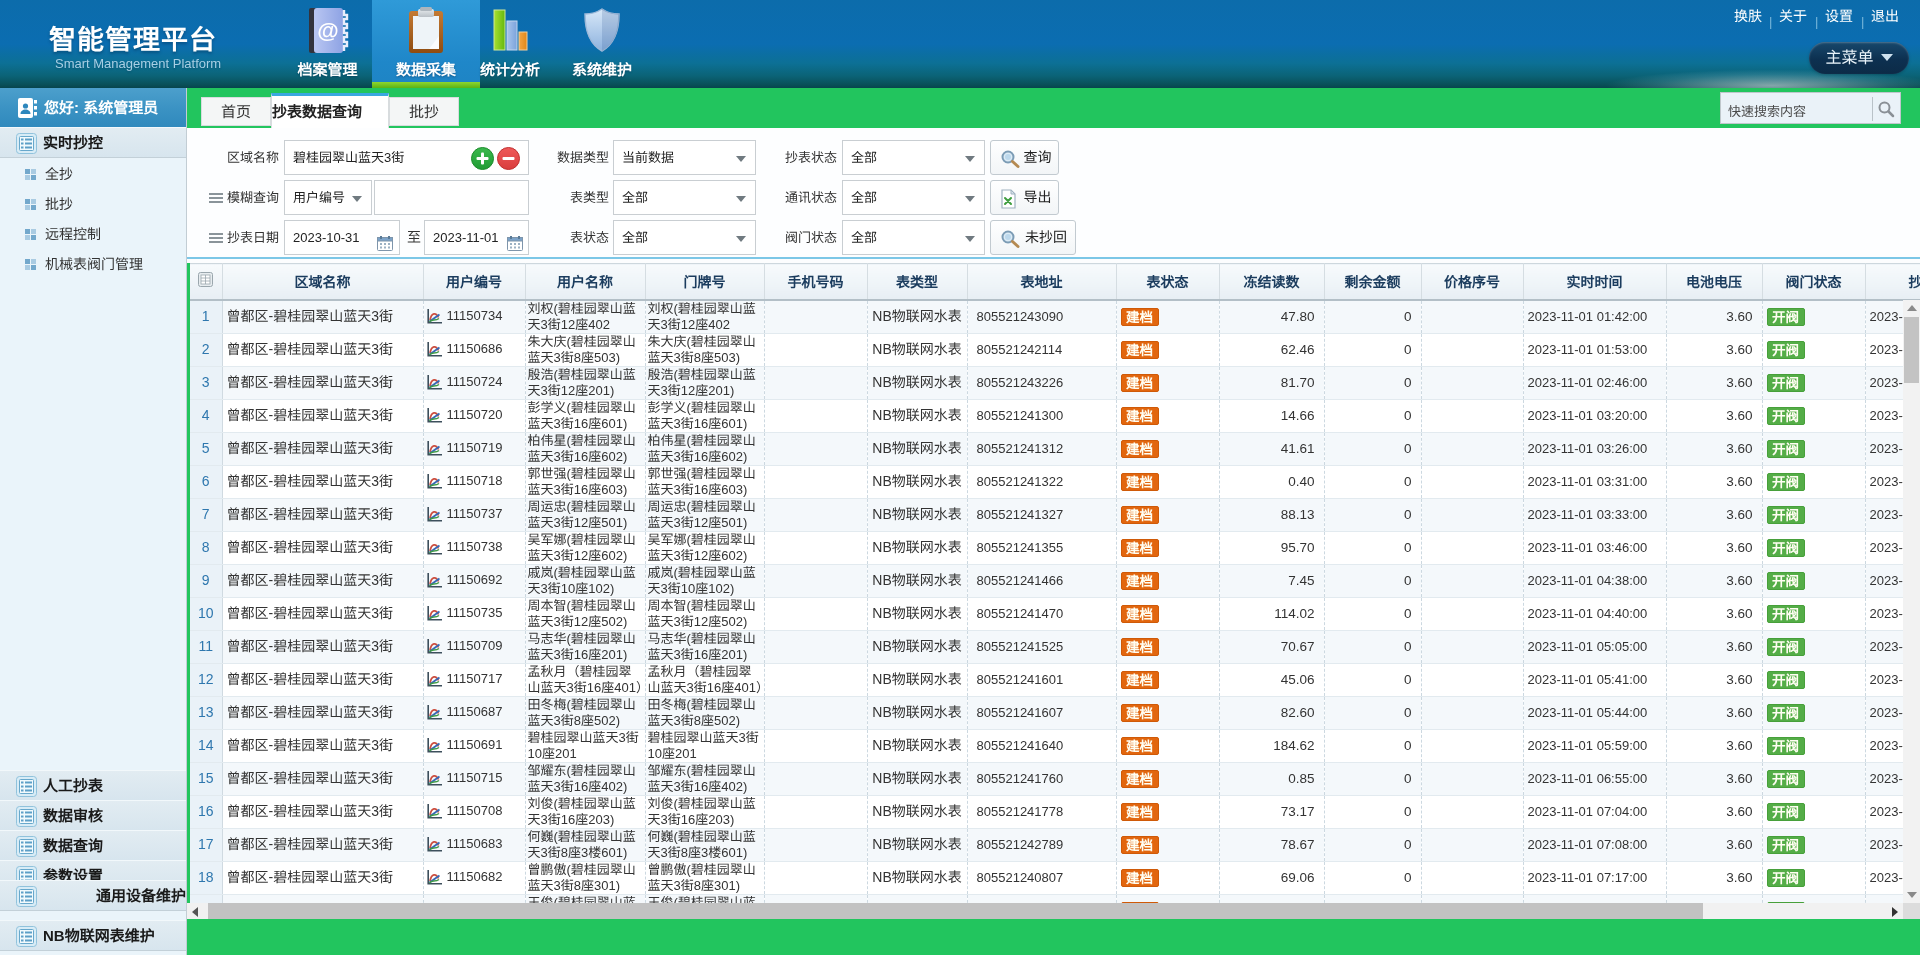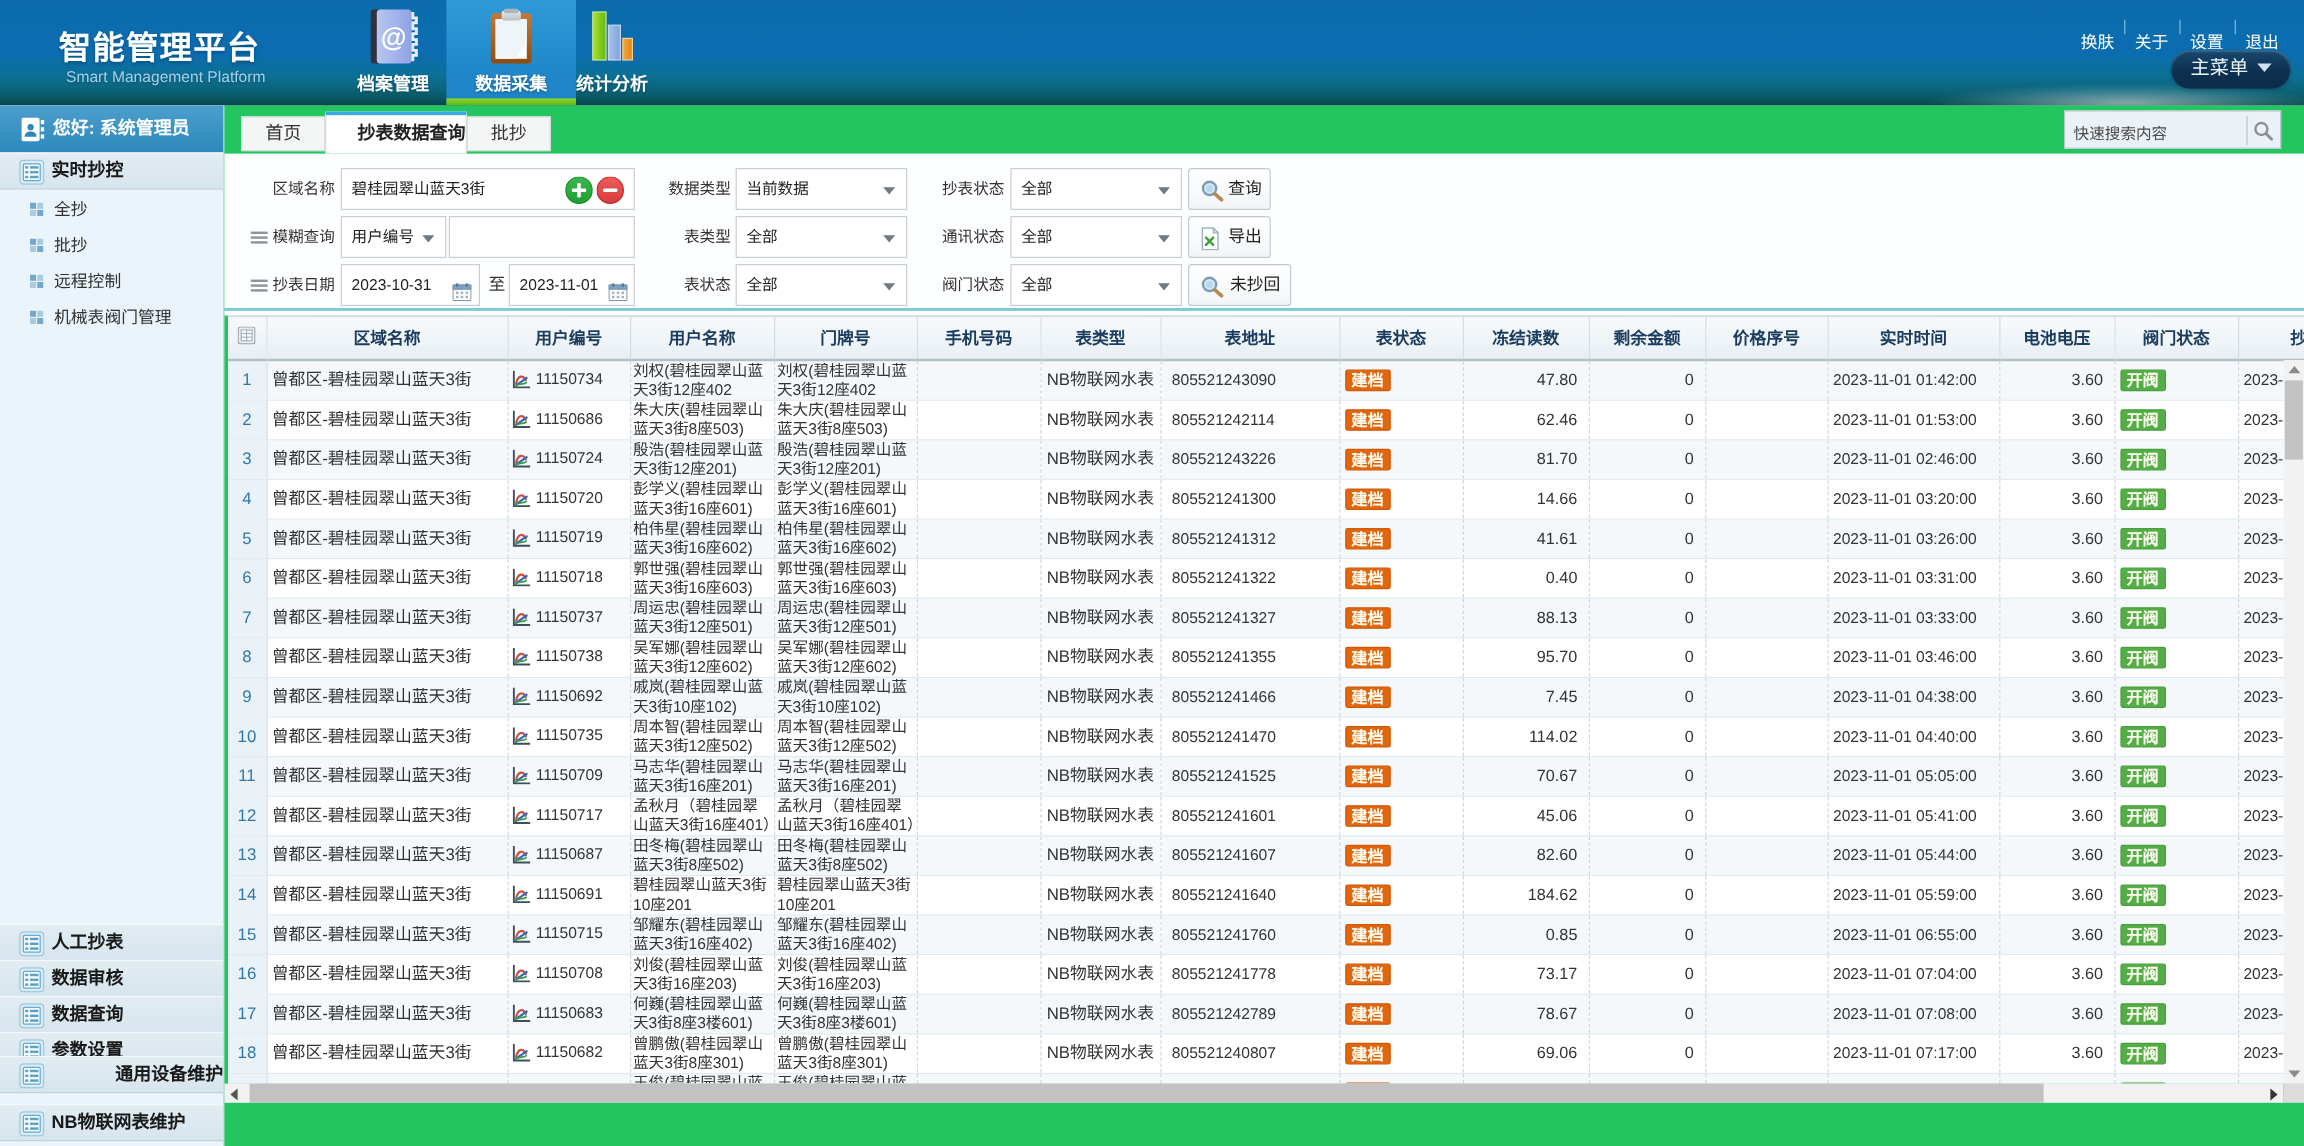--- a/index.html
+++ b/index.html
@@ -6,40 +6,40 @@
 
 #hdr{position:absolute;left:0;top:0;width:1920px;height:88px;background:linear-gradient(180deg,#0c6cab 0%,#0b6db1 50%,#0c7095 72%,#0b6377 86%,#095059 96%,#07444c 100%);overflow:hidden;}
 #flare{position:absolute;left:1520px;top:52px;width:420px;height:45px;background:radial-gradient(ellipse 55% 50% at 60% 75%,rgba(255,255,255,.5),rgba(190,235,255,.15) 50%,rgba(255,255,255,0) 72%);}
 #logo{position:absolute;left:49px;top:25px;color:#fff;font-weight:bold;font-size:27px;line-height:30px;letter-spacing:0.5px;letter-spacing:1px;text-shadow:0 2px 3px rgba(0,40,70,.4);}
 #logo-sub{position:absolute;left:55px;top:56px;color:#a7cfe4;font-size:13px;text-shadow:0 1px 2px rgba(0,40,70,.3);}
 .nav{position:absolute;top:0;height:88px;text-align:center;color:#fff;}
 .nav .nv-ico{position:absolute;top:7px;left:50%;transform:translateX(-50%);}
 .nav .nv-tx{position:absolute;bottom:9px;width:100%;font-size:15px;font-weight:bold;text-shadow:0 1px 2px rgba(0,30,60,.4);}
 #nav2{background:linear-gradient(180deg,#2f9ad8 0%,#1f87c9 70%,#1e84c4 100%);}
 #nav2 .grn{position:absolute;left:0;bottom:0;width:100%;height:6px;background:linear-gradient(180deg,#8ed62f,#5cb313);}
-.toplink{position:absolute;top:24px;color:#fff;font-size:14px;}
+.toplink{position:absolute;top:5px;color:#fff;font-size:14px;}
 .tsep{position:absolute;top:14px;color:#79b7da;font-size:13px;}
 #mainmenu{position:absolute;left:1809px;top:42px;width:100px;height:32px;border-radius:16px;background:linear-gradient(180deg,#17486c,#0d3050 55%,#0c2b47);color:#e9f3fa;font-size:16px;text-align:center;line-height:32px;box-shadow:inset 0 1px 2px rgba(255,255,255,.25), 0 1px 3px rgba(0,0,0,.2);}
 #mainmenu .car{display:inline-block;width:0;height:0;border-left:6px solid transparent;border-right:6px solid transparent;border-top:7px solid #cfe2ef;margin-left:7px;vertical-align:2px;}
 
 #side{position:absolute;left:0;top:88px;width:187px;height:867px;background:#eaf4fa;border-right:1px solid #c2cdd4;}
 #hello{position:absolute;left:0;top:0;width:186px;height:39px;background:linear-gradient(180deg,#4c9fcc 0%,#3a92c3 55%,#3089bd 100%);color:#fff;font-weight:bold;font-size:15px;line-height:39px;}
 #hello svg{position:absolute;left:16px;top:10px;}
 #hello span{margin-left:44px;}
 .m-item{position:absolute;left:0;width:186px;height:31px;background:linear-gradient(180deg,#e2ecf2,#d7e5ee);border-bottom:1px solid #c3d0d8;border-top:1px solid #f2f8fb;color:#1a1a1a;font-weight:bold;font-size:15px;line-height:30px;}
 .m-item svg{position:absolute;left:16px;top:5px;}
 .m-item span{margin-left:43px;}
 .s-item{position:absolute;left:0;width:186px;height:30px;font-size:14px;color:#333;line-height:30px;}
 .s-item .sq{position:absolute;left:25px;top:10px;width:11px;height:11px;}
 .s-item .sq i{position:absolute;width:5px;height:5px;background:#73a8cc;}
 .s-item .t{margin-left:45px;}
 
 #content{position:absolute;left:187px;top:88px;width:1733px;height:867px;background:#22c55e;}
 .tab{position:absolute;top:9px;height:29px;background:#f4f6f6;border:1px solid #d8dcde;border-bottom:1px solid #d8dcde;text-align:center;font-size:15px;color:#333;line-height:28px;}
-#tab-act{position:absolute;left:84px;top:5px;width:118px;height:35px;background:#fff;border:1px solid #d8dcde;border-top:3px solid #3aa7e0;border-bottom:none;text-align:right;font-size:15px;font-weight:bold;color:#222;line-height:31px;z-index:3;}
+#tab-act{position:absolute;left:84px;top:5px;width:118px;height:35px;background:#fff;border:1px solid #d8dcde;border-top:3px solid #3aa7e0;border-bottom:none;text-align:left;font-size:15px;font-weight:bold;color:#222;line-height:31px;z-index:3;}
 #qsearch{position:absolute;left:1533px;top:4px;width:181px;height:32px;background:#eaf2f8;border:1px solid #bfc7cc;}
 #qsearch .ph{position:absolute;left:7px;top:8px;font-size:13px;color:#4a4a4a;}
 #qsearch .sep{position:absolute;left:151px;top:4px;width:1px;height:24px;background:#b9c2c8;}
 #qsearch svg{position:absolute;right:5px;top:7px;}
 #panel{position:absolute;left:0;top:40px;width:1733px;height:129px;background:#fdfeff;}
 .flbl{position:absolute;font-size:13px;color:#333;line-height:35px;text-align:right;width:90px;}
 .finp{position:absolute;background:#fff;border:1px solid #c9ced2;height:35px;font-size:13px;color:#222;line-height:33px;}
 .finp .tx{margin-left:8px;}
 .fsel .arr{position:absolute;right:9px;top:15px;width:0;height:0;border-left:5px solid transparent;border-right:5px solid transparent;border-top:6px solid #707a80;}
 .hamb{position:absolute;width:14px;top:13px;}
@@ -139,20 +139,33 @@
               <stop offset="0" stop-color="#a8c4ec"></stop>
               <stop offset="1" stop-color="#7ba3dc"></stop>
             </linearGradient>
             <linearGradient id="oo" x1="0" y1="0" x2="1" y2="0">
               <stop offset="0" stop-color="#f2a545"></stop>
               <stop offset="1" stop-color="#e08718"></stop>
             </linearGradient>
           </defs>
         </svg></span>
       <div class="nv-tx">统计分析</div>
+    </div>
+  <div class="nav" style="left:556px;width:92px;">
+      <span class="nv-ico"><svg width="40" height="46" viewBox="0 0 40 46">
+          <path d="M20 2 C26 6 32 7 37 7 C37 22 34 36 20 44 C6 36 3 22 3 7 C8 7 14 6 20 2 Z" fill="url(#sg)" stroke="#9cb8d8" stroke-width="1.5"></path>
+          <path d="M20 2 C26 6 32 7 37 7 C37 22 34 36 20 44 Z" fill="rgba(40,80,140,.18)"></path>
+          <defs>
+            <linearGradient id="sg" x1="0" y1="0" x2="0" y2="1">
+              <stop offset="0" stop-color="#d8e8f8"></stop>
+              <stop offset="1" stop-color="#8db2de"></stop>
+            </linearGradient>
+          </defs>
+        </svg></span>
+      <div class="nv-tx">系统维护</div>
     </div>
   <div class="toplink" style="left:1734px;">换肤</div>
   <div class="tsep" style="left:1769px;">|</div>
   <div class="toplink" style="left:1779px;">关于</div>
   <div class="tsep" style="left:1815px;">|</div>
   <div class="toplink" style="left:1825px;">设置</div>
   <div class="tsep" style="left:1861px;">|</div>
   <div class="toplink" style="left:1871px;">退出</div>
   <div id="mainmenu">主菜单<span class="car"></span></div>
 </div>

